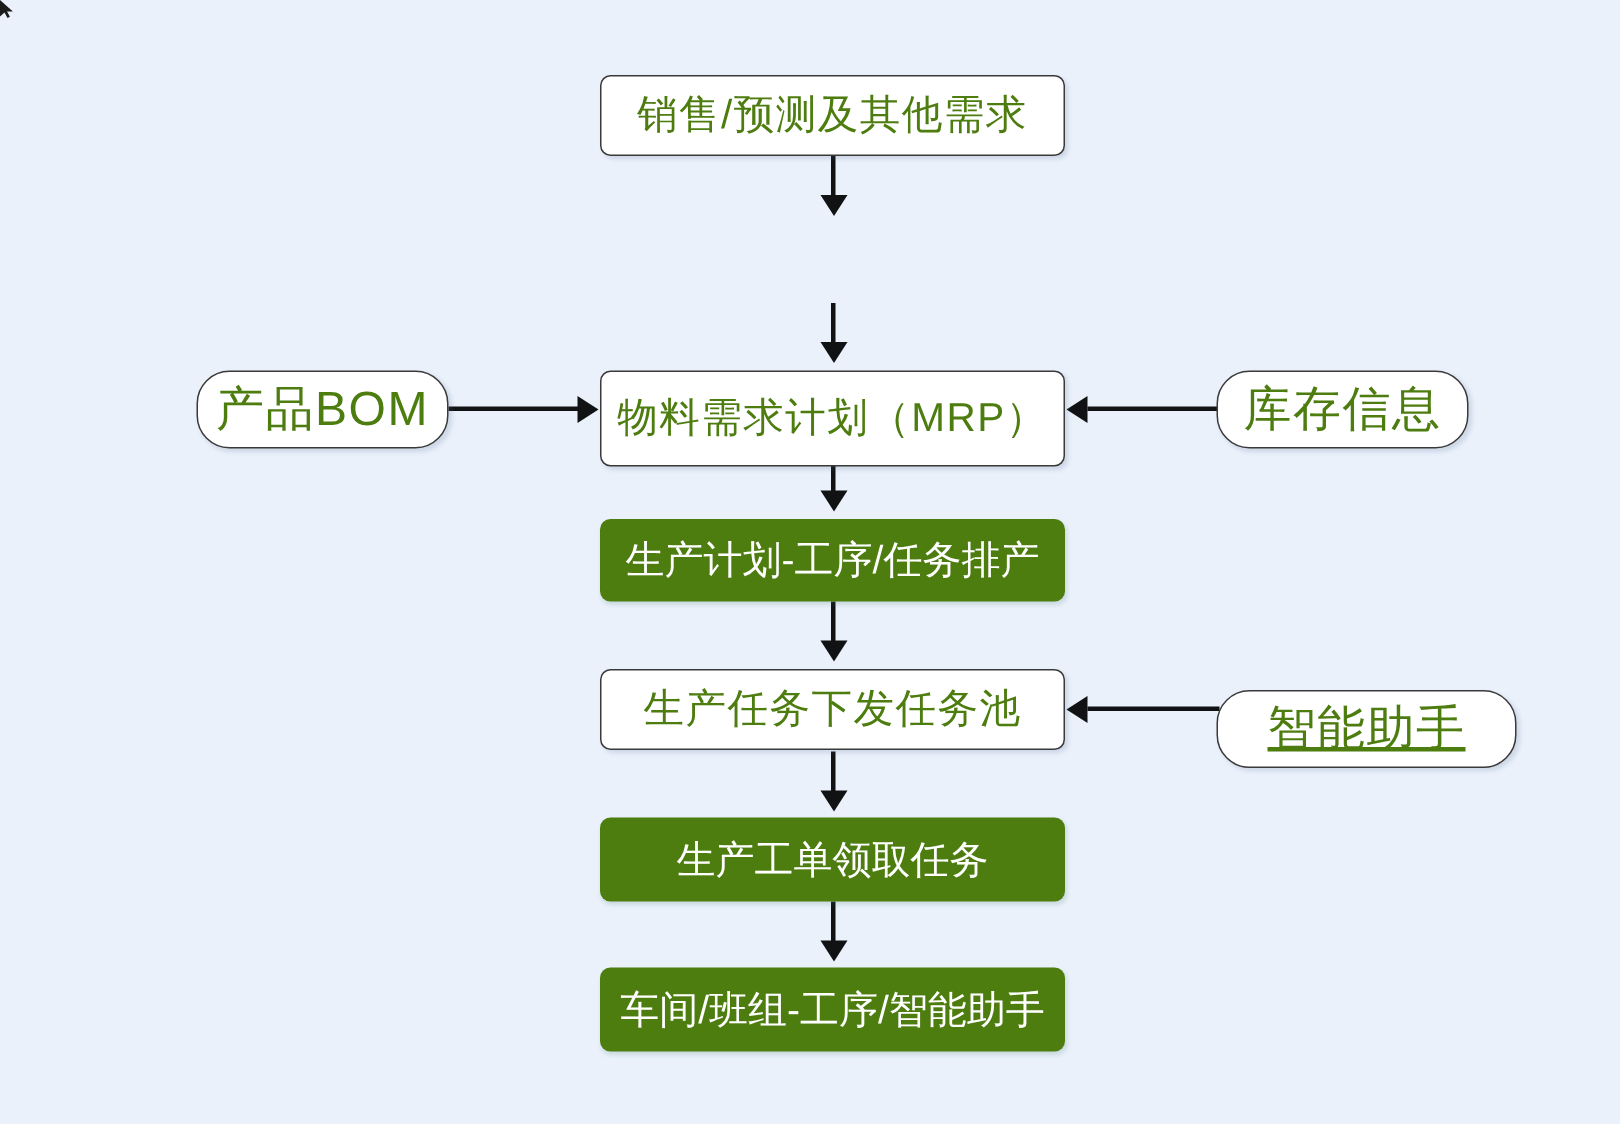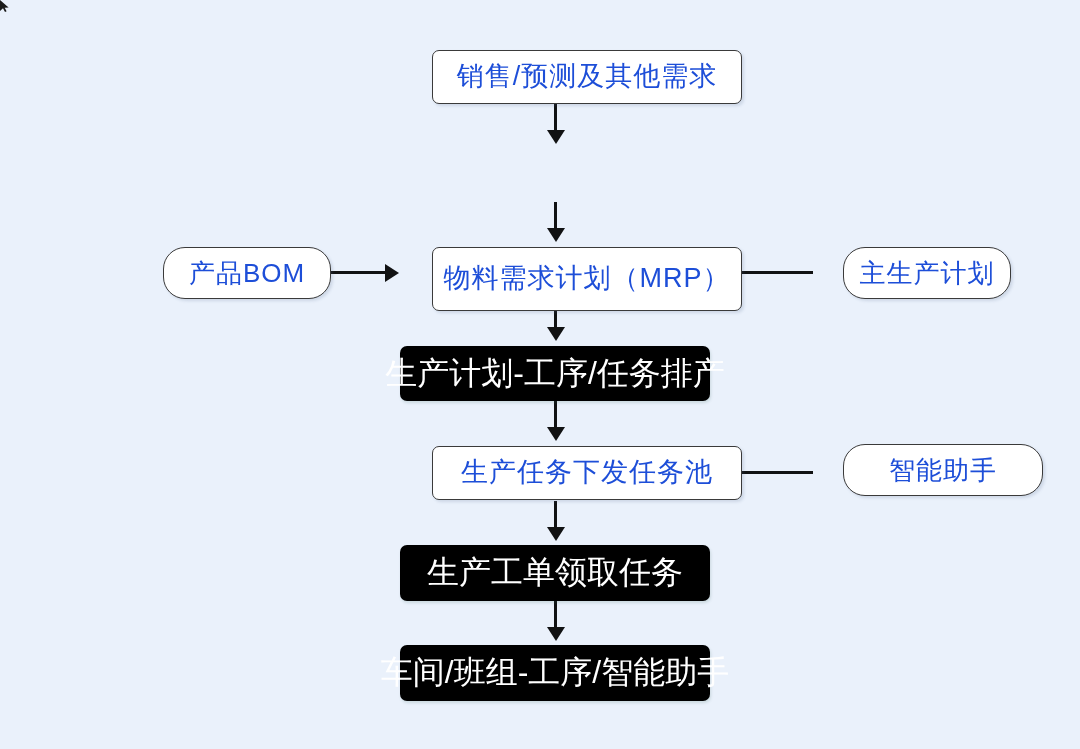--- a/index.html
+++ b/index.html
@@ -29,38 +29,37 @@
     justify-content: center;
     text-align: center;
     border-radius: 7px;
     line-height: 1.1;
     white-space: nowrap;
   }
 
   .node-plain {
     background: #ffffff;
     border: 1.3px solid #3a3a3a;
-    color: #1d4ed8;
+    color: #4d7c0f;
     box-shadow: 2px 2px 3px rgba(80, 100, 140, 0.18);
     font-size: 27px;
     letter-spacing: 1px;
-    margin-left: 32px;
   }
 
   .node-accent {
-    background: #000000;
+    background: #4d7c0f;
     border: none;
     color: #ffffff;
     box-shadow: 1px 2px 3px rgba(60, 110, 100, 0.18);
-    font-size: 32px;
+    font-size: 26px;
     letter-spacing: 0px;
   }
 
   .node-side {
-    font-size: 26px;
+    font-size: 32px;
     border-radius: 22px;
   }
 
   
   .conn {
     position: absolute;
     pointer-events: none;
   }
   .conn-v-line {
     position: absolute;
@@ -164,21 +163,21 @@
   <div class="node node-accent" style="left:400px; top:346px; width:310px; height:55px;">生产计划-工序/任务排产</div>
 
   <div class="node node-plain" style="left:400px; top:446px; width:310px; height:54px;">生产任务下发任务池</div>
 
   <div class="node node-accent" style="left:400px; top:545px; width:310px; height:56px;">生产工单领取任务</div>
 
   <div class="node node-accent" style="left:400px; top:645px; width:310px; height:56px;">车间/班组-工序/智能助手</div>
 
   <div class="node node-plain node-side" style="left:131px; top:247px; width:168px; height:52px;">产品BOM</div>
 
-  <div class="node node-plain node-side" style="left:811px; top:247px; width:168px; height:52px;">主生产计划</div>
+  <div class="node node-plain node-side" style="left:811px; top:247px; width:168px; height:52px;">库存信息</div>
 
-  <div class="node node-plain node-side" style="left:811px; top:444px; width:200px; height:52px;">智能助手</div>
+  <div class="node node-plain node-side" style="left:811px; top:460px; width:200px; height:52px;text-decoration:underline;">智能助手</div>
 
   <svg id="mouse-cursor" viewBox="0 0 10 12">
     <polygon points="0,0 0,11 3,8.3 5,12 6.6,11.2 4.7,7.7 8.6,7.6" fill="#1b1b1b"></polygon>
   </svg>
 
 </div>
 
 </body></html>

